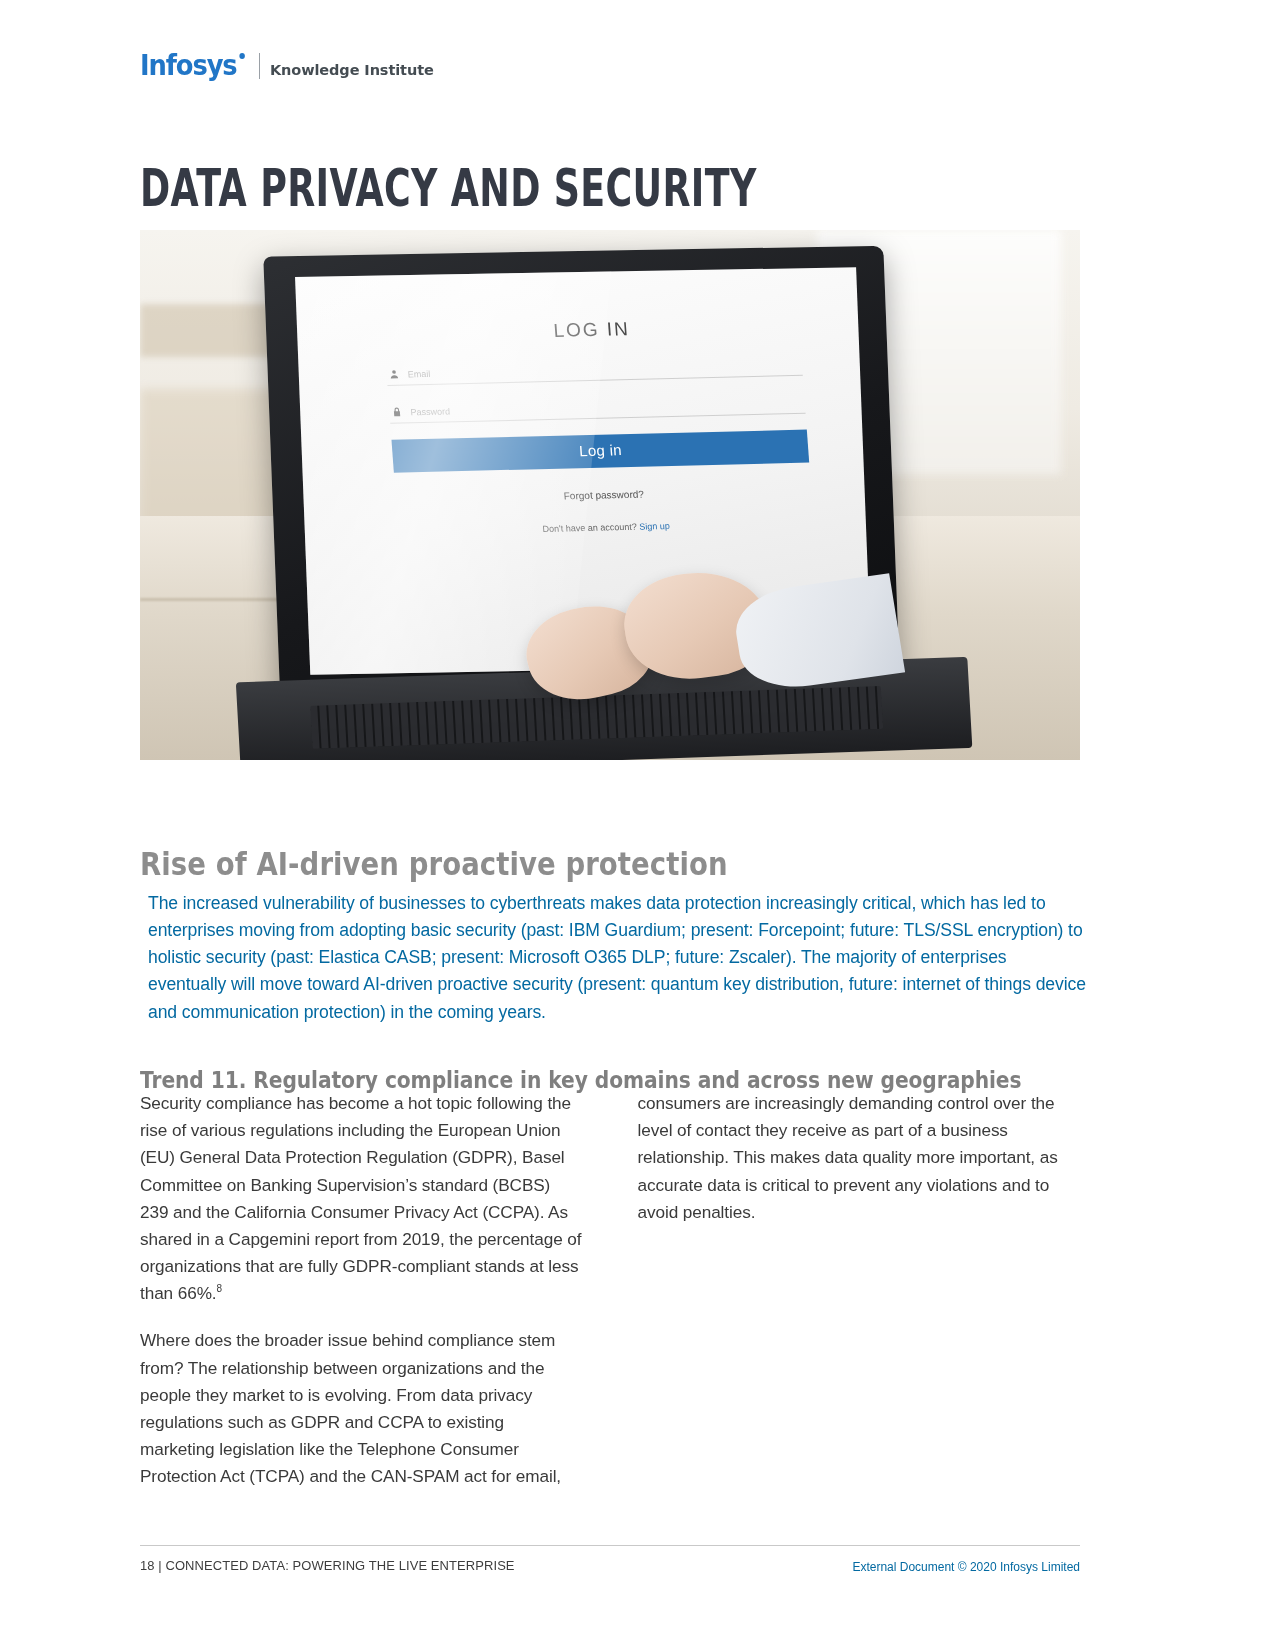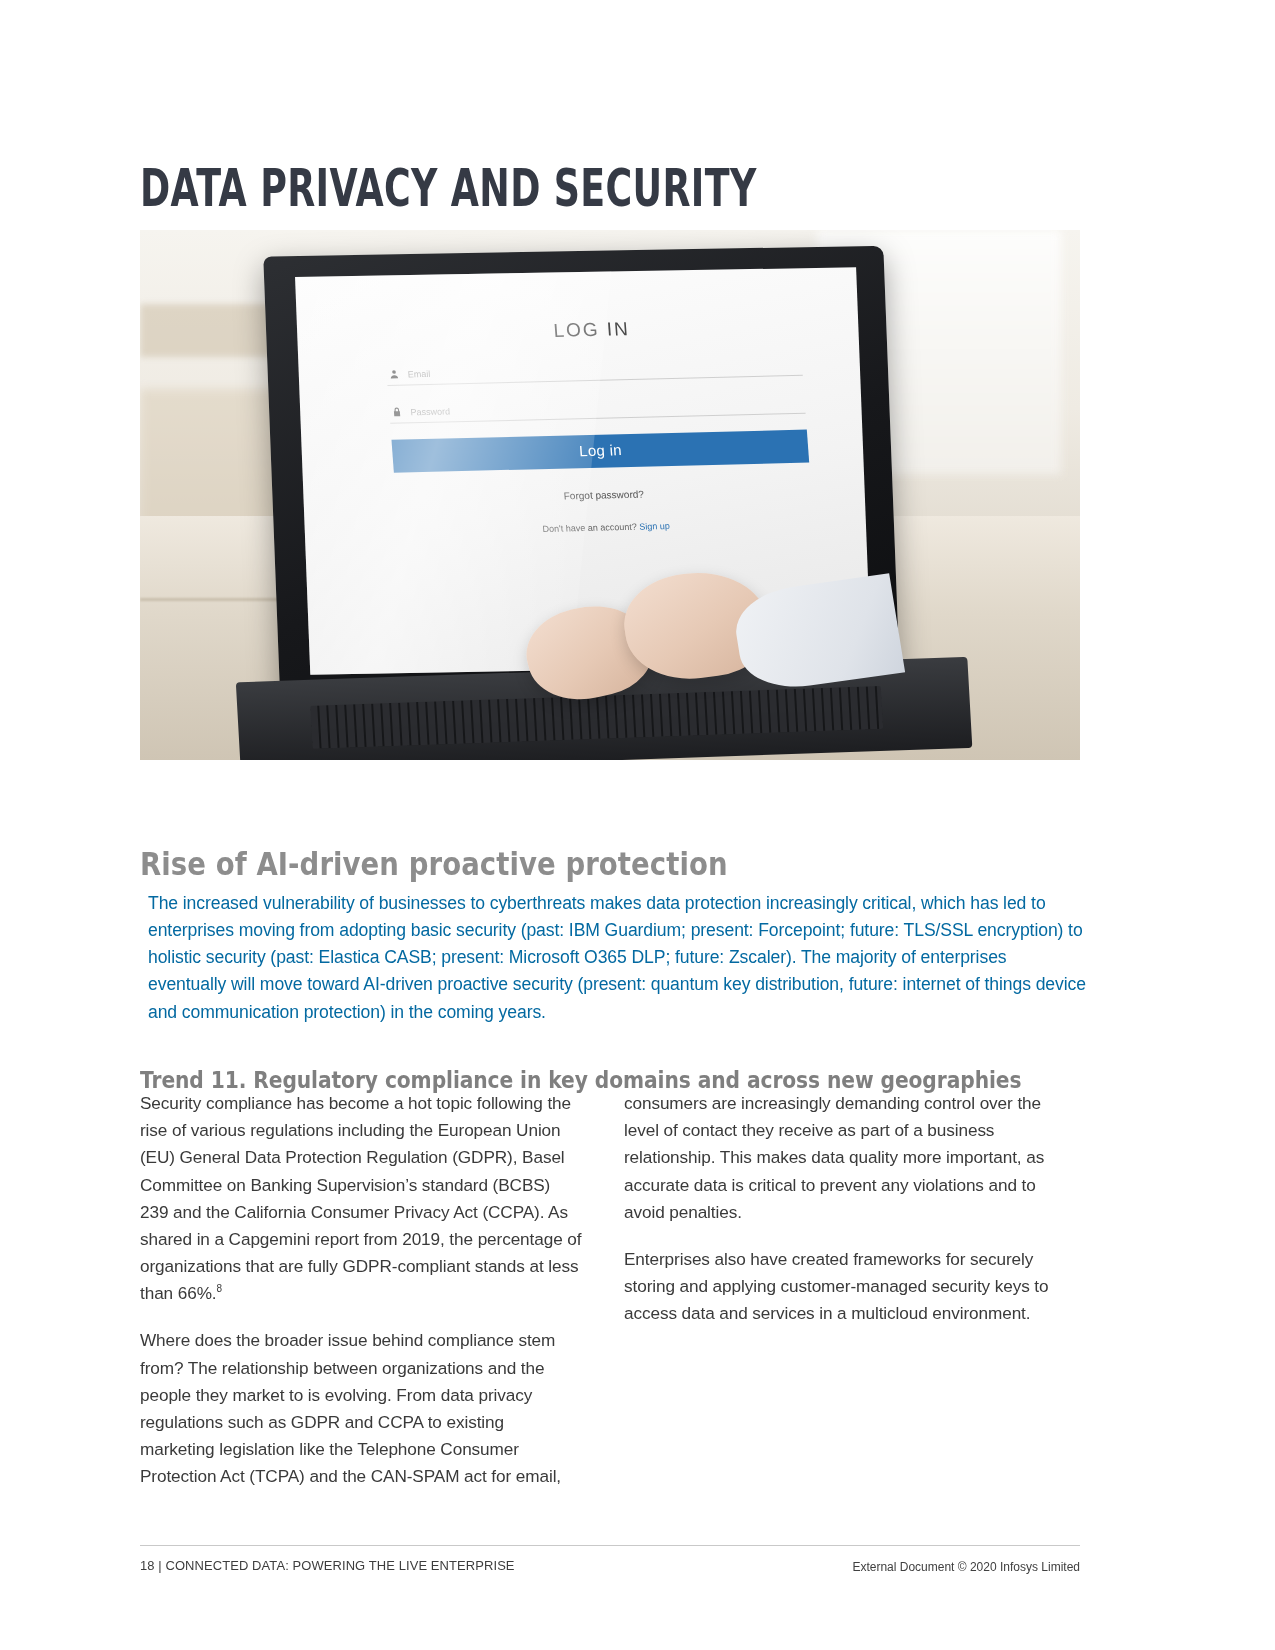--- a/index.html
+++ b/index.html
@@ -337,21 +337,21 @@
     transform-origin: left top;
     white-space: nowrap;
   }
 
   .cols {
     position: absolute;
     left: 140px;
     top: 1090px;
     width: 940px;
     display: flex;
-    gap: 41px;
+    gap: 55px;
   }
   .col {
     width: 443px;
     font-size: 17.2px;
     line-height: 1.58;
     color: #3a3a3a;
     letter-spacing: -0.1px;
   }
   .col p { margin: 0 0 20px 0; }
   .col p:last-child { margin-bottom: 16px; }
@@ -375,30 +375,38 @@
     letter-spacing: .1px;
     transform: scaleX(0.96);
     transform-origin: left top;
     white-space: nowrap;
   }
   .footer-right {
     position: absolute;
     right: 195px;
     top: 1560px;
     font-size: 12px;
-    color: #404040;
+    color: #0369a1;
     letter-spacing: 0;
     white-space: nowrap;
   }
 </style>
 </head>
 <body>
 
 <div class="page">
 
+  <div class="header">
+    <span class="logo-wordmark">
+      <span>Infosys</span>
+      <span class="logo-dot"></span>
+    </span>
+    <span class="logo-divider"></span>
+    <span class="logo-sub">Knowledge Institute</span>
+  </div>
 
   <h1 class="page-title">DATA PRIVACY AND SECURITY</h1>
 
   <div class="hero">
     <div class="hero-bg"></div>
     <div class="hero-wall"></div>
     <div class="hero-beam"></div>
     <div class="hero-beam2"></div>
     <div class="hero-window"></div>
     <div class="hero-desk"></div>
@@ -452,21 +460,20 @@
 
   <h3 class="h3">Trend 11. Regulatory compliance in key domains and across new geographies</h3>
 
   <div class="cols">
     <div class="col">
       <p><span>Security compliance has become a hot topic following the rise of various regulations including the European Union (EU) General Data Protection Regulation (GDPR), Basel Committee on Banking Supervision’s standard (BCBS) 239 and the California Consumer Privacy Act (CCPA). As shared in a Capgemini report from 2019, the percentage of organizations that are fully GDPR-compliant stands at less than 66%.</span><sup>8</sup></p>
       <p>Where does the broader issue behind compliance stem from? The relationship between organizations and the people they market to is evolving. From data privacy regulations such as GDPR and CCPA to existing marketing legislation like the Telephone Consumer Protection Act (TCPA) and the CAN-SPAM act for email,</p>
     </div>
     <div class="col">
       <p>consumers are increasingly demanding control over the level of contact they receive as part of a business relationship. This makes data quality more important, as accurate data is critical to prevent any violations and to avoid penalties.</p>
-      <p>Enterprises also have created frameworks for securely storing and applying customer-managed security keys to access data and services in a multicloud environment.</p>
     </div>
   </div>
 
   <div class="footer-rule"></div>
   <div class="footer-left">18 | CONNECTED DATA: POWERING THE LIVE ENTERPRISE</div>
   <div class="footer-right">External Document © 2020 Infosys Limited</div>
 
 </div>
 
 </body></html>

